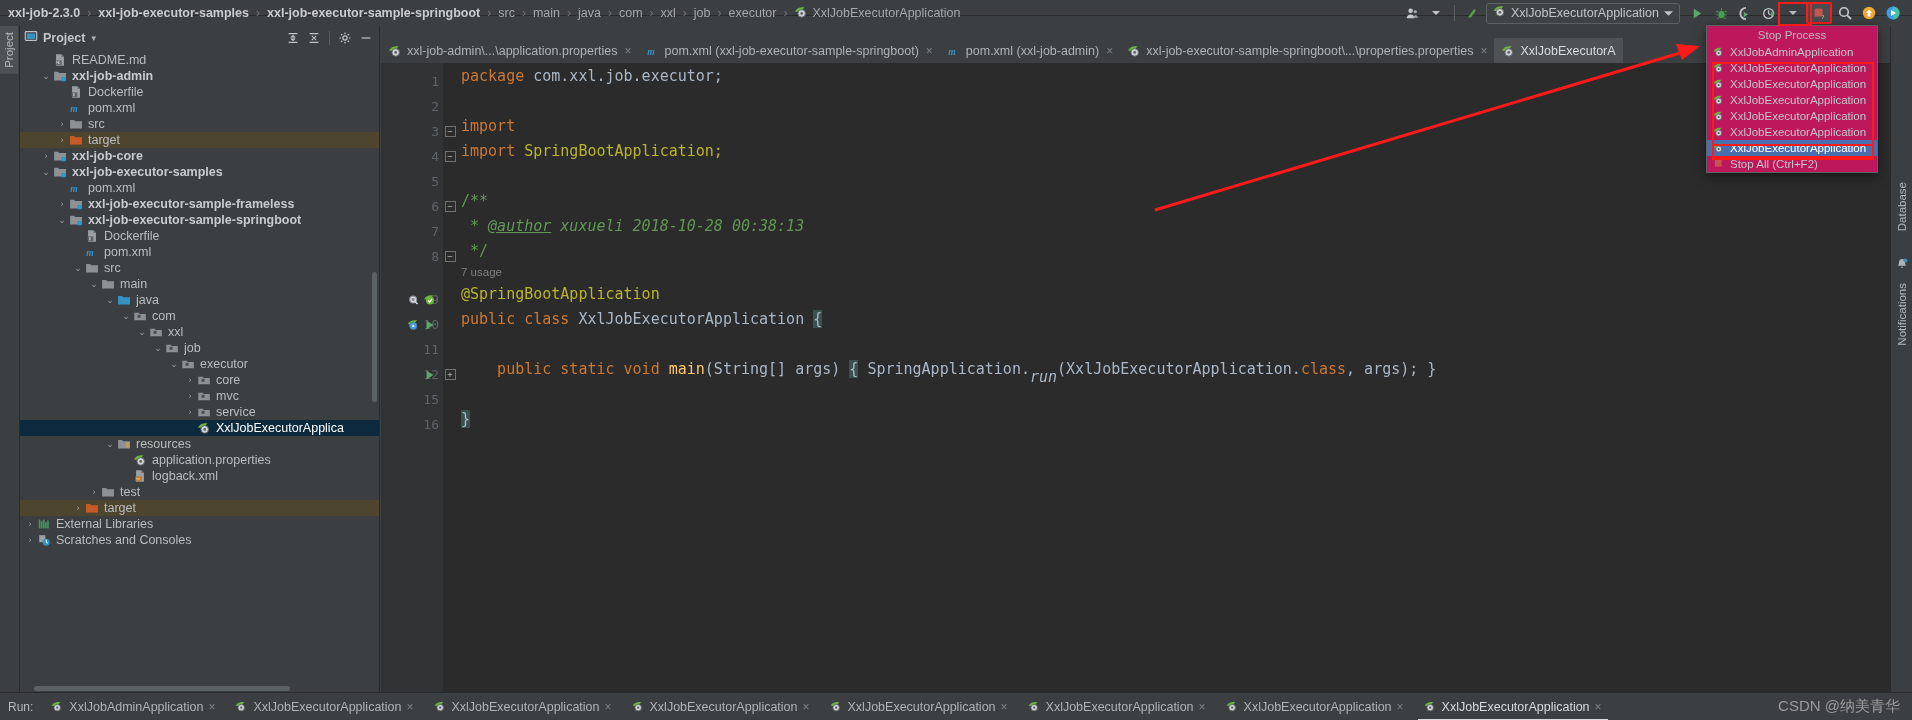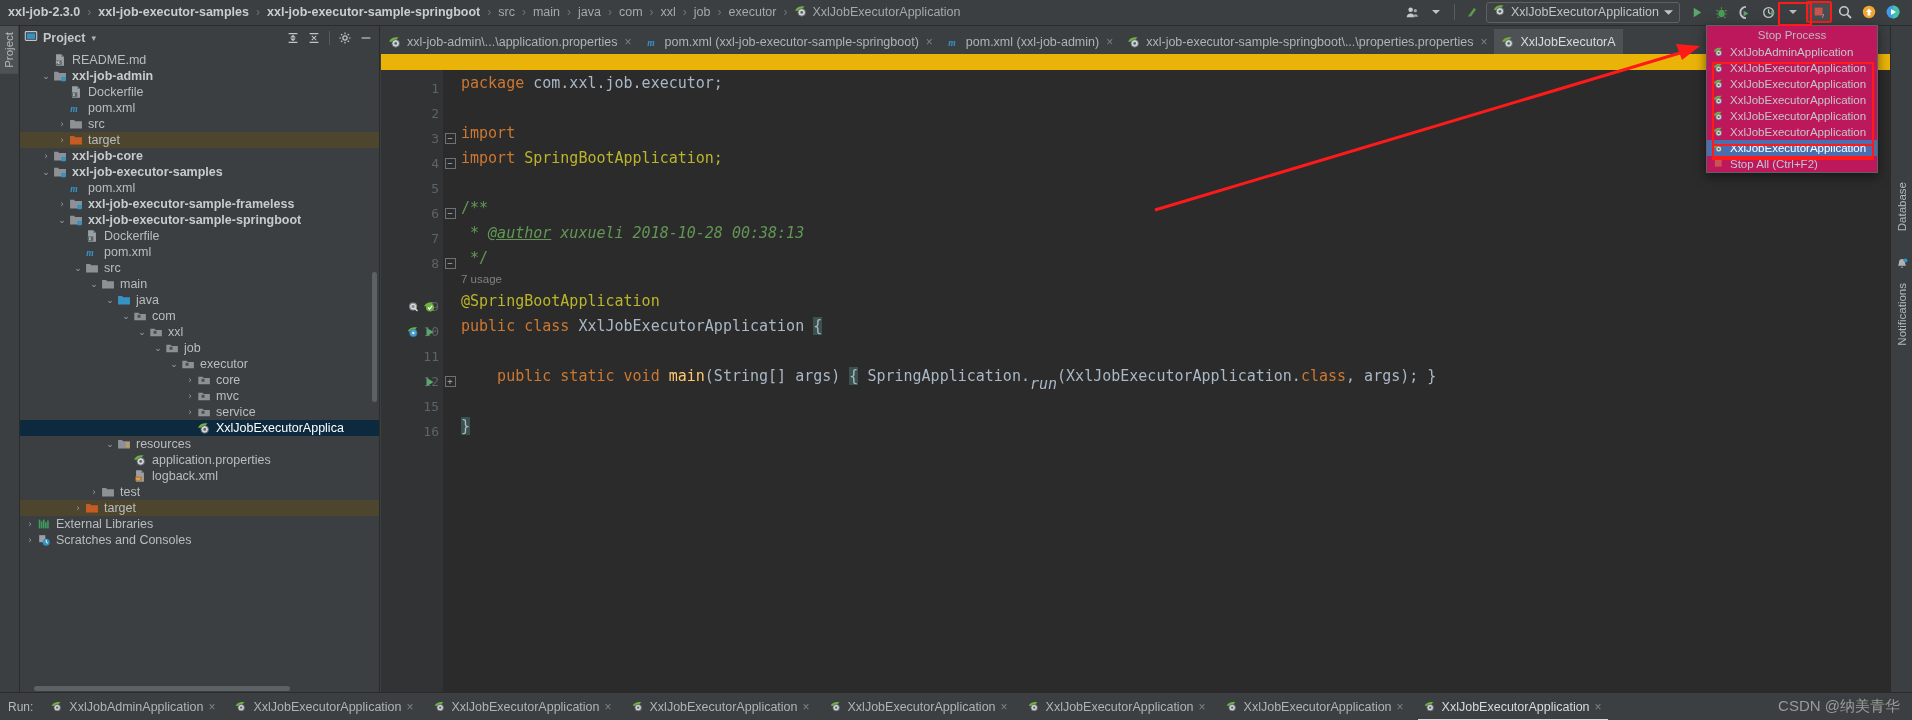--- a/index.html
+++ b/index.html
@@ -6,22 +6,22 @@
   html, body {
     width: 1912px; height: 720px;
     background: #3c3f41;
     font-family: "Liberation Sans", sans-serif;
     overflow: hidden;
   }
   #app { position: relative; width: 1912px; height: 720px; }
 
   
   .topbar {
-    position: absolute; left: 0; top: 0; width: 1912px; height: 26px;
-    background: #3c3f41; display: flex; align-items: flex-end;
+    position: absolute; left: 0; top: 0; width: 1912px; height: 16px;
+    background: #3c3f41; display: flex; align-items: flex-start;
     border-bottom: 1px solid #2b2b2b;
   }
   .crumbs { display: flex; align-items: center; padding-left: 6px; height: 26px; }
   .crumb {
     font-size: 12.5px; color: #a4a9ad; padding: 0 2px; white-space: nowrap;
   }
   .crumb.bold { color: #c9cdd1; font-weight: bold; }
   .crumb-sep { color: #6e7478; font-size: 12px; padding: 0 5px; }
   .crumb-icon { display:inline-block; vertical-align:middle; margin-right:4px; }
 
@@ -100,22 +100,22 @@
   .pp-hscroll {
     height: 8px; background: #3c3f41; position: relative; flex: 0 0 auto;
   }
   .pp-hscroll i {
     position: absolute; left: 14px; top: 2px; width: 256px; height: 5px;
     background: #5c6164; border-radius: 3px; display:block;
   }
 
   
   .editor-area {
-    position: absolute; left: 381px; top: 29px; right: 22px; height: 666px;
-    background: #eab308; display: flex; flex-direction: column; gap: 16px;
+    position: absolute; left: 381px; top: 38px; right: 22px; height: 666px;
+    background: #eab308; display: flex; flex-direction: column;
   }
   .tabbar {
     height: 25px; background: #3c3f41; display: flex; align-items: stretch;
     flex: 0 0 auto; overflow: hidden;
   }
   .etab {
     display: flex; align-items: center; gap: 5px; padding: 0 7px;
     font-size: 12.5px; color: #aeb3b6; white-space: nowrap; border-right: none;
   }
   .etab.active { background: #4e5254; color: #d8dcde; }

